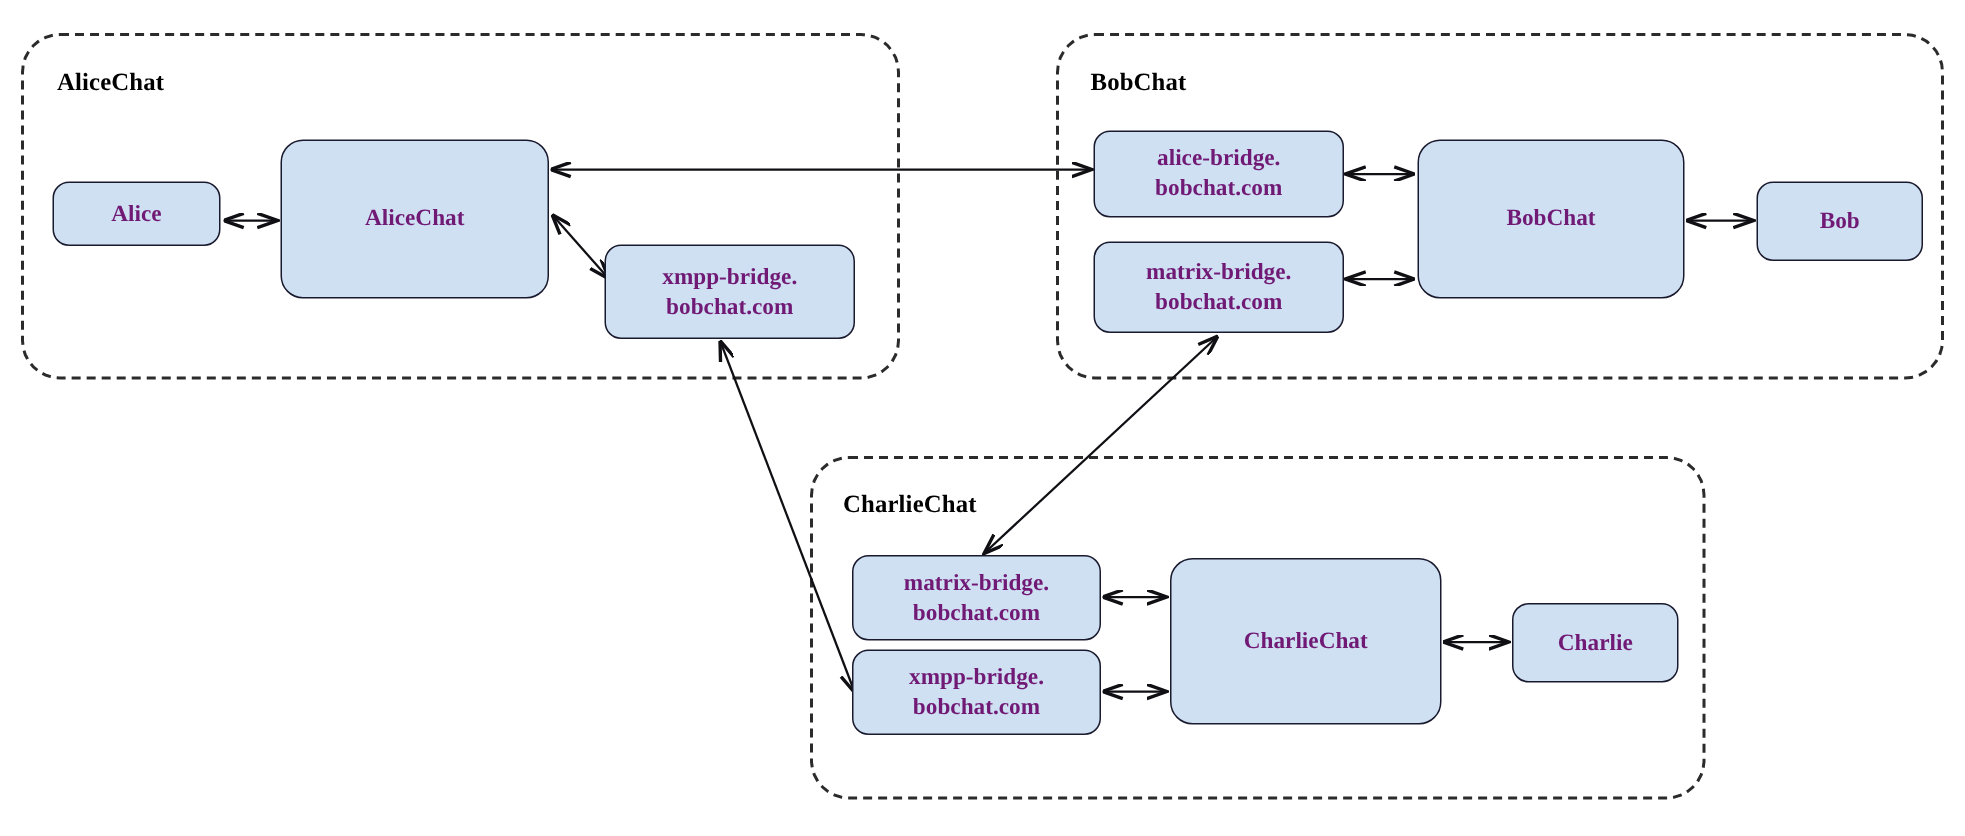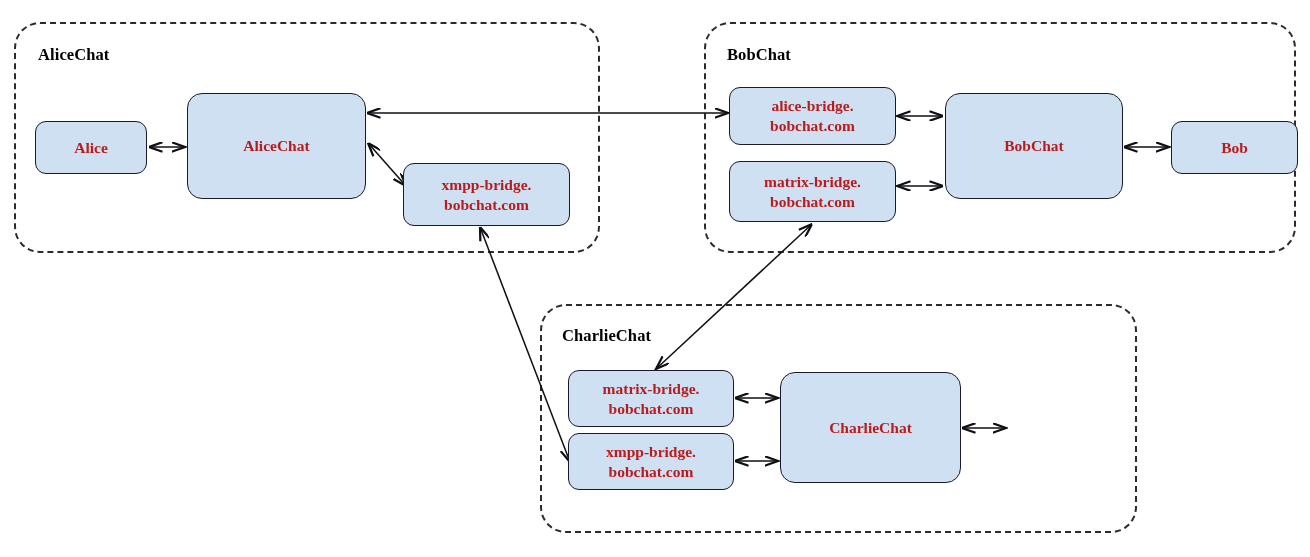--- a/index.html
+++ b/index.html
@@ -40,21 +40,21 @@
     box-sizing: border-box;
     background: #cfe0f3;
     border: 1.6px solid #1a1a2e;
     border-radius: 11px;
     display: flex;
     align-items: center;
     justify-content: center;
     text-align: center;
     font-size: 15.5px;
     font-weight: bold;
-    color: #b91c1c;
+    color: #701a75;
     line-height: 1.28;
     padding: 2px 4px;
   }
   .node.big { border-radius: 15px; }
   .node .lines { display: block; }
   .node .lines span { display: block; }
   
   #edges {
     position: absolute;
     left: 0;
@@ -109,21 +109,21 @@
 
     <line x1="480" y1="227" x2="570" y2="462" marker-start="url(#ah-start)" marker-end="url(#ah)"></line>
 
     <line x1="735" y1="398" x2="778" y2="398" marker-start="url(#ah-start)" marker-end="url(#ah)"></line>
 
     <line x1="735" y1="461" x2="778" y2="461" marker-start="url(#ah-start)" marker-end="url(#ah)"></line>
 
     <line x1="962" y1="428" x2="1006" y2="428" marker-start="url(#ah-start)" marker-end="url(#ah)"></line>
   </svg>
 
-  <div class="node" style="left:35px; top:121px; width:112px; height:53px;">
+  <div class="node" style="left:35px; top:121px; width:112px; height:43px;">
     <span class="lines">
         <span>Alice</span>
       </span>
   </div>
 
   <div class="node big" style="left:187px; top:93px; width:179px; height:106px;">
     <span class="lines">
         <span>AliceChat</span>
       </span>
   </div>
@@ -148,21 +148,21 @@
       <span>bobchat.com</span>
     </span>
   </div>
 
   <div class="node big" style="left:945px; top:93px; width:178px; height:106px;">
     <span class="lines">
         <span>BobChat</span>
       </span>
   </div>
 
-  <div class="node" style="left:1171px; top:121px; width:127px; height:53px;text-align:center;">
+  <div class="node" style="left:1171px; top:121px; width:111px; height:53px;text-align:center;">
     <span class="lines">
         <span>Bob</span>
       </span>
   </div>
 
   <div class="node" style="left:568px; top:370px; width:166px; height:57px;">
     <span class="lines">
       <span>matrix-bridge.</span>
       <span>bobchat.com</span>
     </span>
@@ -174,14 +174,19 @@
       <span>bobchat.com</span>
     </span>
   </div>
 
   <div class="node big" style="left:780px; top:372px; width:181px; height:111px;">
     <span class="lines">
         <span>CharlieChat</span>
       </span>
   </div>
 
+  <div class="node" style="left:1008px; top:402px; width:111px; height:53px;">
+    <span class="lines">
+        <span>Charlie</span>
+      </span>
+  </div>
 
 </div>
 
 </body></html>

